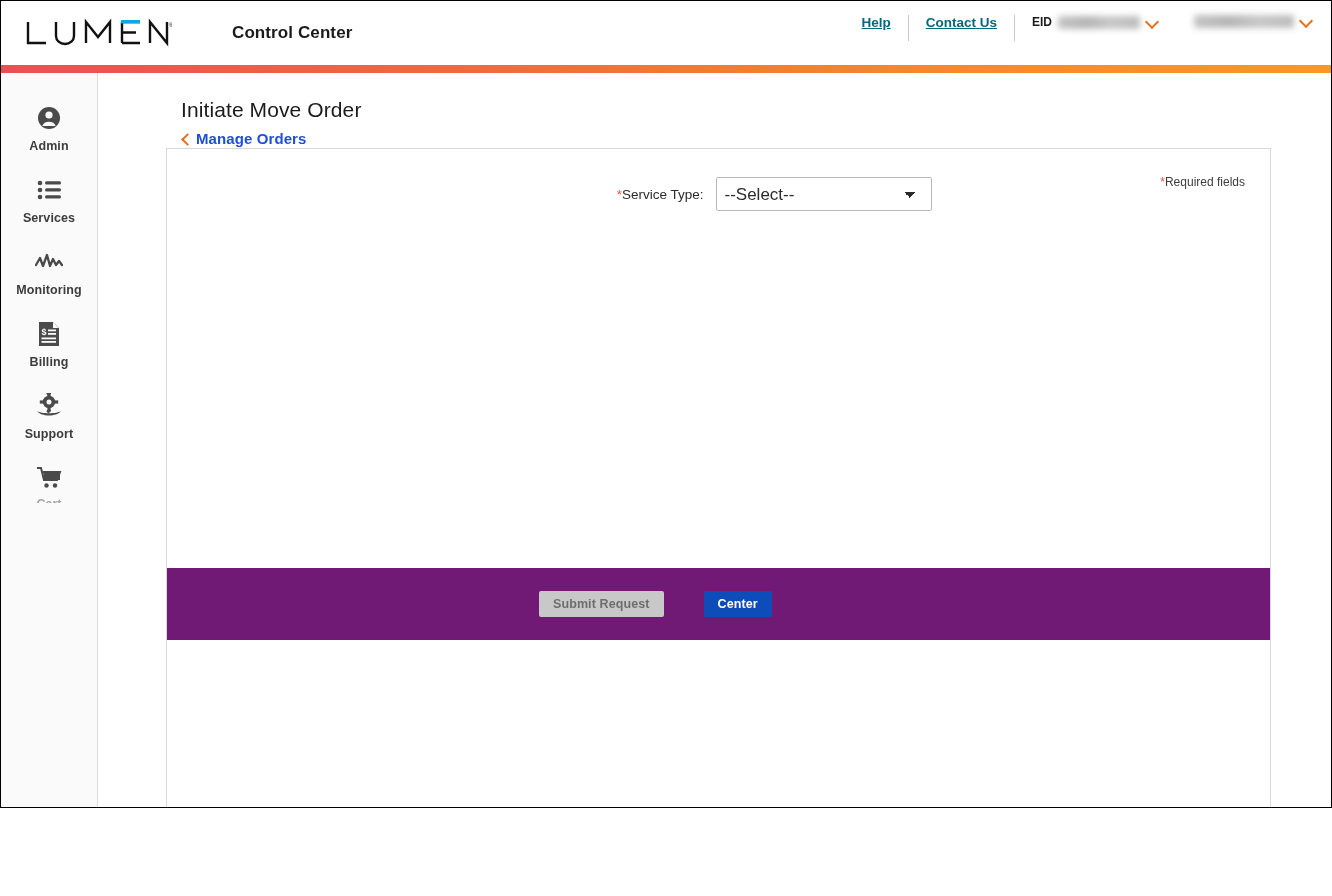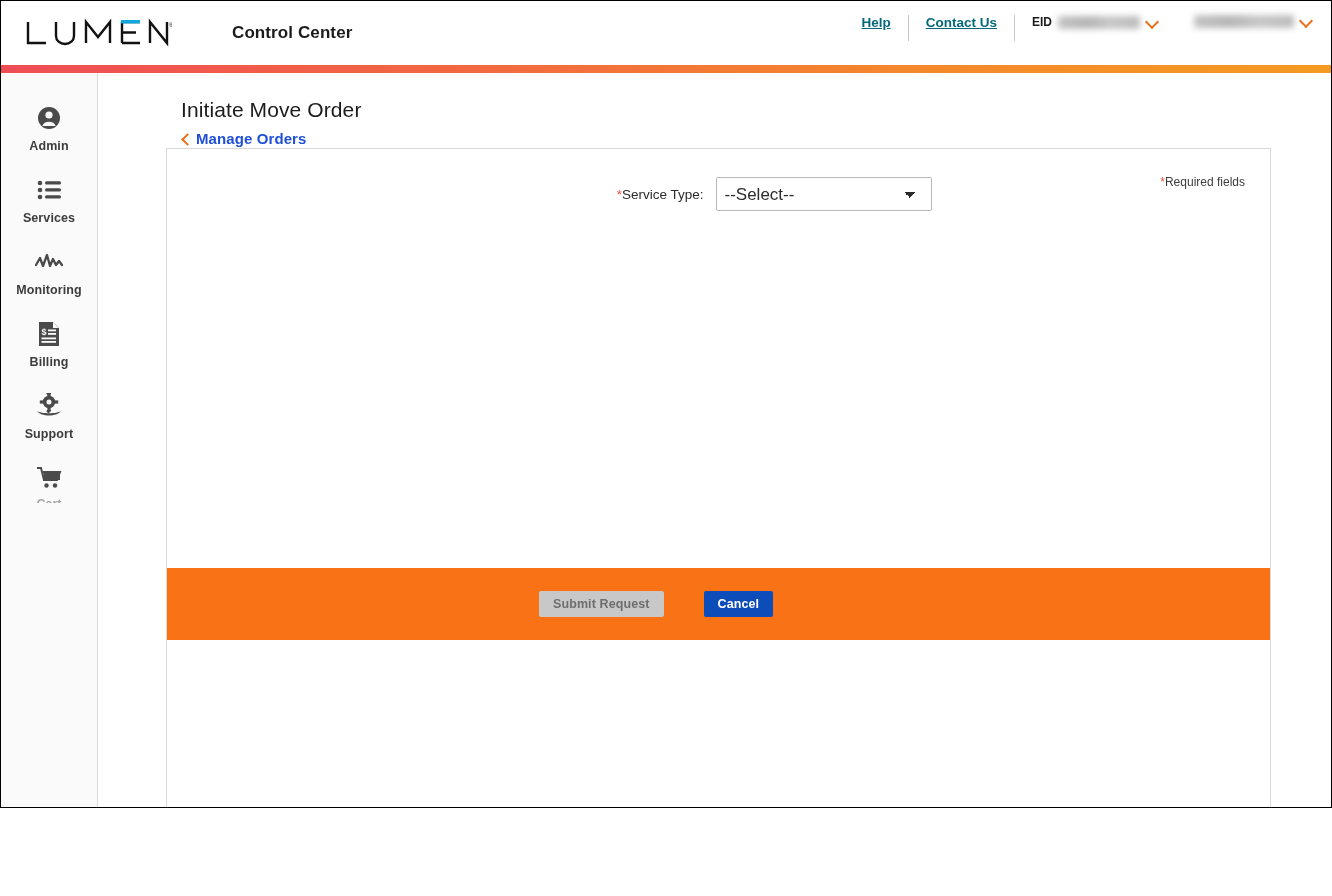--- a/index.html
+++ b/index.html
@@ -285,21 +285,21 @@
     background-size: 6px 6px, 6px 6px;
     background-repeat: no-repeat;
     cursor: pointer;
   }
 
   .action-bar {
     position: absolute;
     top: 419px; left: 0;
     width: 100%;
     height: 72px;
-    background: #f97316;
+    background: #701a75;
     display: flex;
     align-items: center;
     padding-left: 372px;
     gap: 40px;
   }
 
   .btn {
     font-family: "Liberation Sans", sans-serif;
     font-size: 12.5px;
     font-weight: bold;
@@ -481,18 +481,18 @@
           <div class="field-control">
             <select class="svc-select">
               <option>--Select--</option>
             </select>
           </div>
         </div>
       </div>
 
       <div class="action-bar">
         <button class="btn btn-submit" disabled="">Submit Request</button>
-        <button class="btn btn-cancel">Cancel</button>
+        <button class="btn btn-cancel">Center</button>
       </div>
 
     </div>
   </div>
 </div>
 
 </body></html>

